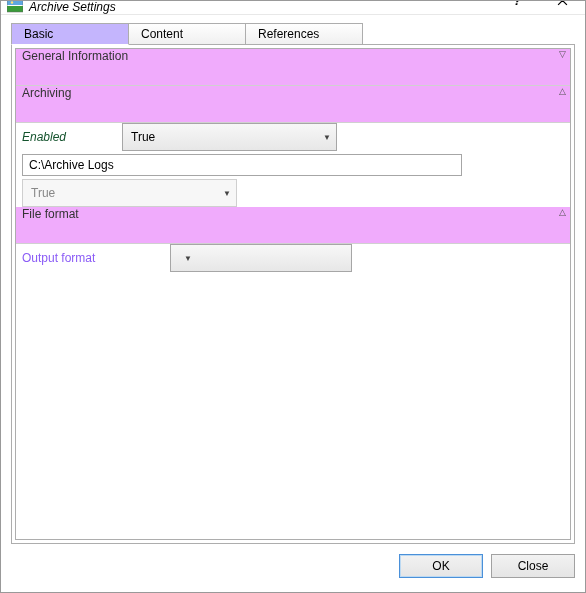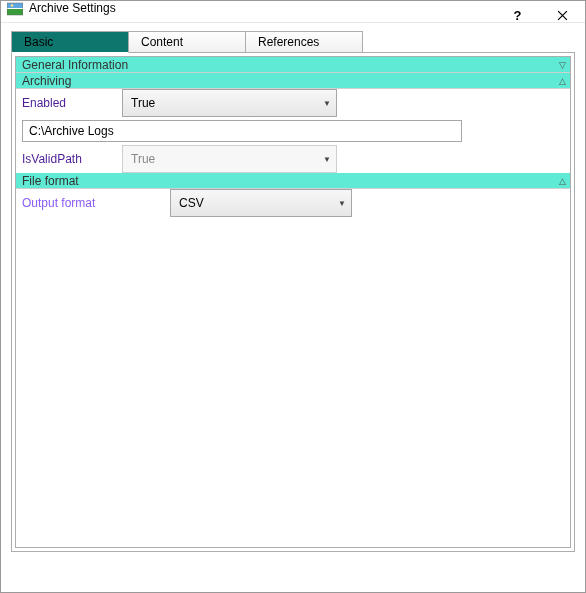--- a/index.html
+++ b/index.html
@@ -9,24 +9,25 @@
     font-size: 12px;
     background: #fff;
     color: #000;
     width: 586px;
     height: 593px;
     overflow: hidden;
     border: 1px solid #999;
   }
   .titlebar {
     display: flex;
-    align-items: flex-start;
-    height: 22px;
+    align-items: flex-end;
+    height: 14px;
     padding: 0 0 0 6px;
     border-bottom: 1px solid #e8e8e8;
+    font-style: italic;
   }
   .titlebar .app-icon {
     width: 16px; height: 16px;
     margin-right: 6px;
   }
   .titlebar .title {
     flex: 1;
     font-size: 12px;
   }
   .titlebar .winbtn {
@@ -45,21 +46,21 @@
     display: flex;
     position: relative;
     z-index: 2;
   }
   .tab {
     height: 22px;
     padding: 0 12px;
     border: 1px solid #adadad;
     display: flex;
     align-items: center;
-    background: #0f766e;
+    background: #c4b5fd;
     margin-right: -1px;
     min-width: 118px;
   }
   .tab.active {
     border-bottom: 1px solid #fff;
     position: relative;
     top: 0;
   }
   .tab.inactive {
     background: linear-gradient(#fefefe, #f0f0f0);
@@ -71,36 +72,35 @@
     height: 500px;
     padding: 3px;
     position: relative;
   }
   .grid {
     border: 1px solid #adadad;
     height: 100%;
   }
   .cat-row {
     display: flex;
-    align-items: center;
-    height: 16px;
-    background: #5eead4;
+    height: 37px;
+    background: #f0abfc;
     border-bottom: 1px solid #d0d0d0;
     padding: 0 4px 0 6px;
     color: #333;
   }
   .cat-row .label { flex:1; }
   .cat-row .chev { font-size: 9px; color:#555; }
   .prop-row {
     display: flex;
     align-items: center;
     height: 28px;
     padding-left: 6px;
   }
-  .prop-label { width: 100px; color:#4c1d95; }
+  .prop-label { width: 100px; color:#14532d;font-style:italic; }
   .prop-label-wide { width: 148px; color:#8b5cf6; }
   .combo {
     display: flex;
     align-items: center;
     height: 28px;
     border: 1px solid #a6a6a6;
     background: linear-gradient(#f7f7f7,#e7e7e7);
     padding: 0 0 0 8px;
     flex: 0 0 215px;
   }
@@ -190,36 +190,42 @@
         </div>
       </div>
 
       <div class="prop-row">
         <div class="textinput">
           <span>C:\Archive Logs</span>
         </div>
       </div>
 
       <div class="prop-row">
-        <div class="prop-label">IsValidPath</div>
         <div class="combo disabled">
           <span class="val">True</span>
           <span class="arrow">▼</span>
         </div>
       </div>
 
       <div class="cat-row">
         <span class="label">File format</span>
         <span class="chev">△</span>
       </div>
 
       <div class="prop-row">
         <div class="prop-label-wide">Output format</div>
         <div class="combo wide">
-          <span class="val">CSV</span>
           <span class="arrow">▼</span>
         </div>
       </div>
 
     </div>
   </div>
 
+  <div class="buttons">
+    <div class="btn default">
+      <span>OK</span>
+    </div>
+    <div class="btn">
+      <span>Close</span>
+    </div>
+  </div>
 </div>
 
 </body></html>

